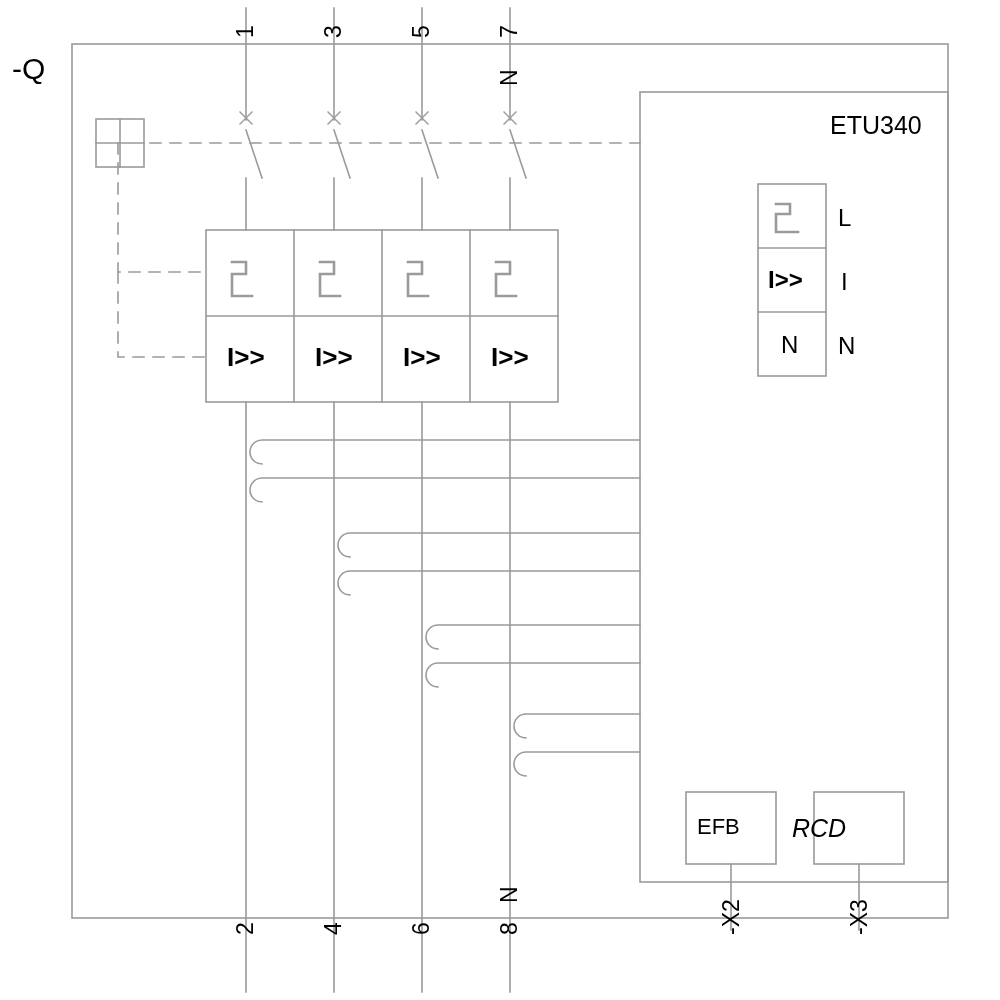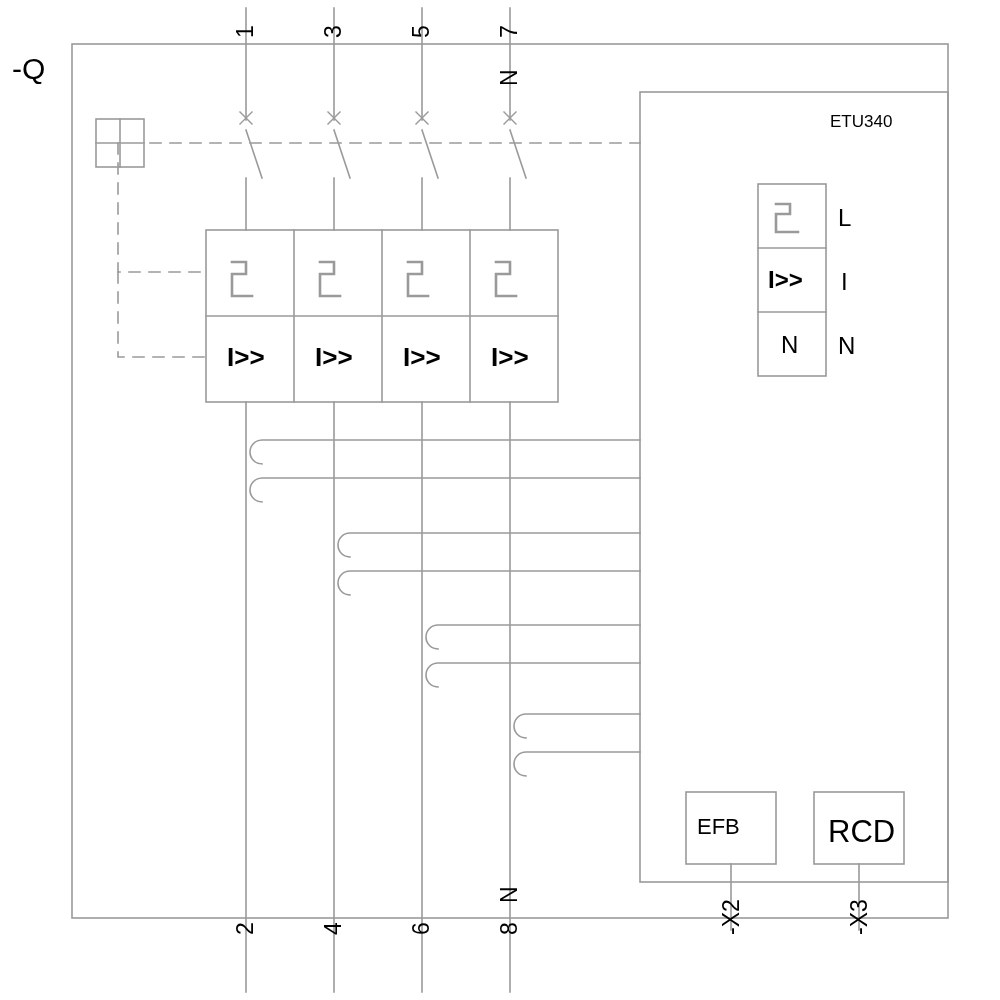--- a/index.html
+++ b/index.html
@@ -130,21 +130,21 @@
       <rect x="686" y="792" width="90" height="72"></rect>
       <rect x="814" y="792" width="90" height="72"></rect>
       <line x1="731" y1="864" x2="731" y2="930"></line>
       <line x1="859" y1="864" x2="859" y2="930"></line>
 
     </g>
   </svg>
 
   <div class="lbl" style="left:12px; top:54px; font-size:30px;">-Q</div>
 
-  <div class="lbl" style="left:830px; top:113px; font-size:17px;">ETU340</div>
+  <div class="lbl" style="left:830px; top:113px; font-size:25px;">ETU340</div>
 
   <div class="lbl rot" style="left:234px; top:38px; font-size:23px; transform:rotate(-90deg);">1</div>
   <div class="lbl rot" style="left:322px; top:38px; font-size:23px; transform:rotate(-90deg);">3</div>
   <div class="lbl rot" style="left:410px; top:38px; font-size:23px; transform:rotate(-90deg);">5</div>
   <div class="lbl rot" style="left:498px; top:38px; font-size:23px; transform:rotate(-90deg);">7</div>
   <div class="lbl rot" style="left:498px; top:86px; font-size:23px; transform:rotate(-90deg);">N</div>
 
   <div class="lbl rot" style="left:234px; top:935px; font-size:23px; transform:rotate(-90deg);">2</div>
   <div class="lbl rot" style="left:322px; top:935px; font-size:23px; transform:rotate(-90deg);">4</div>
   <div class="lbl rot" style="left:410px; top:935px; font-size:23px; transform:rotate(-90deg);">6</div>
@@ -157,18 +157,18 @@
   <div class="lbl" style="left:491px; top:344px; font-size:26px; font-weight:bold;">I&gt;&gt;</div>
 
   <div class="lbl" style="left:768px; top:268px; font-size:24px; font-weight:bold;">I&gt;&gt;</div>
   <div class="lbl" style="left:781px; top:333px; font-size:24px;">N</div>
 
   <div class="lbl" style="left:838px; top:206px; font-size:24px;">L</div>
   <div class="lbl" style="left:841px; top:270px; font-size:24px;">I</div>
   <div class="lbl" style="left:838px; top:334px; font-size:24px;">N</div>
 
   <div class="lbl" style="left:697px; top:816px; font-size:22px;">EFB</div>
-  <div class="lbl" style="left:828px; top:816px; font-size:31px;">RCD</div>
+  <div class="lbl" style="left:792px; top:816px; font-size:25px;font-style:italic;">RCD</div>
 
   <div class="lbl rot" style="left:720px; top:935px; font-size:23px; transform:rotate(-90deg);">-X2</div>
   <div class="lbl rot" style="left:848px; top:935px; font-size:23px; transform:rotate(-90deg);">-X3</div>
 
 </div>
 
 </body></html>

